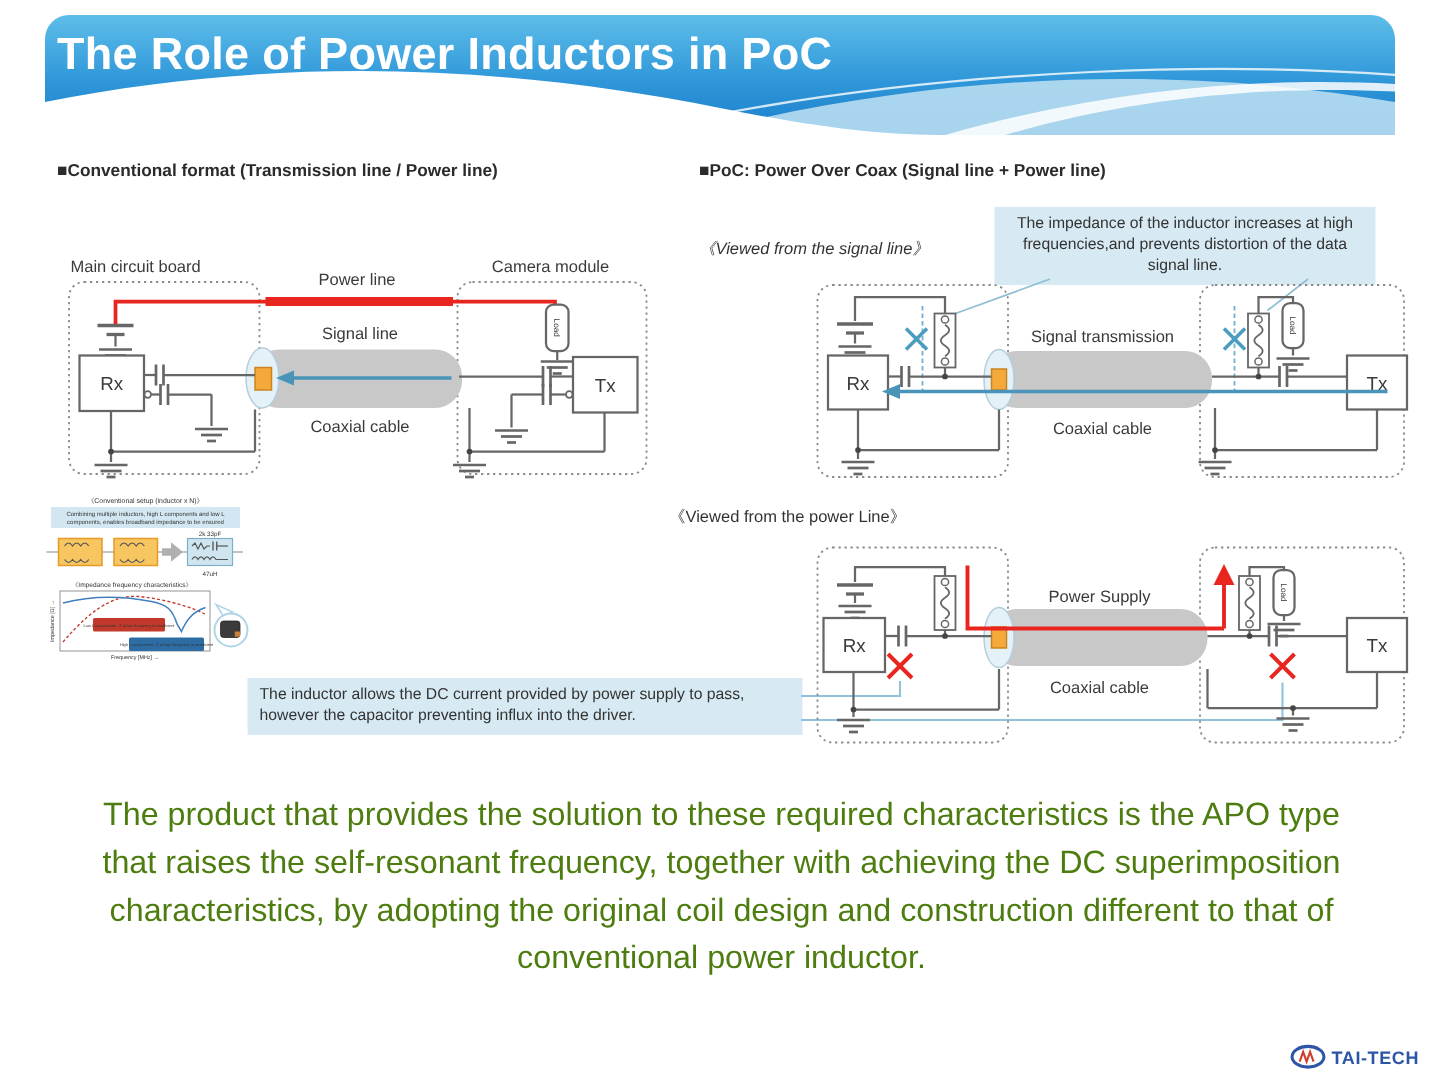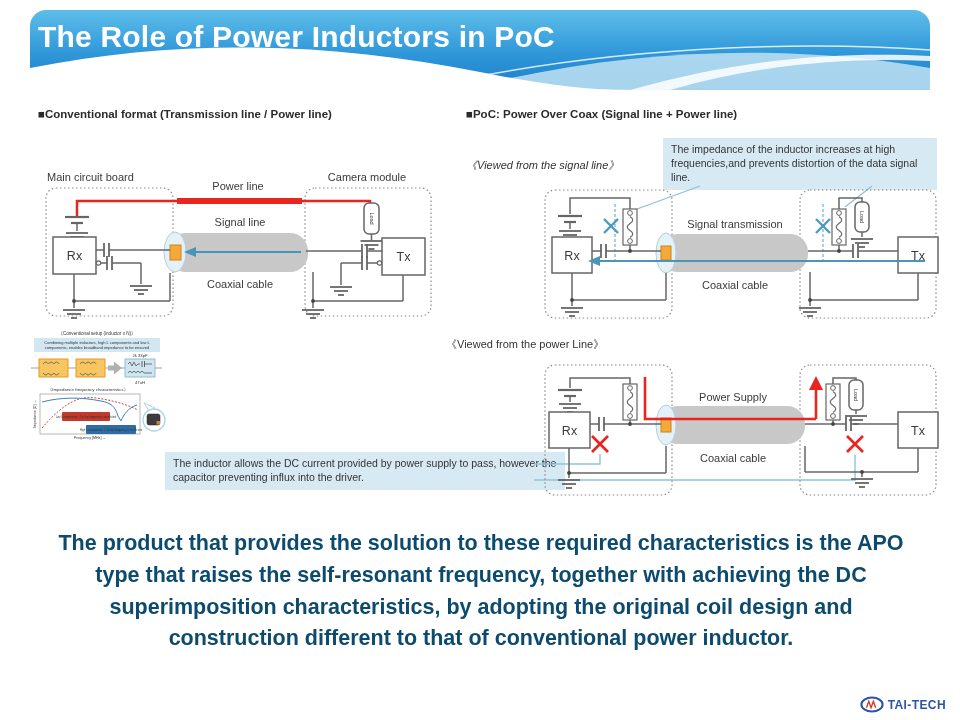--- a/index.html
+++ b/index.html
@@ -19,32 +19,32 @@
   .section-heading{position:absolute;font-size:11.5px;font-weight:600;color:#2b2b2b;white-space:nowrap;}
   .heading-left{left:38px;top:108px;}
   .heading-right{left:466px;top:108px;}
   .caption{position:absolute;font-size:11px;color:#333;white-space:nowrap;}
   .caption-signal{left:466px;top:158px;font-style:italic;}
   .caption-power{left:446px;top:337px;text-align:center;}
 
   
   .callout{position:absolute;background:#d7eaf3;color:#333;font-size:10.5px;
            line-height:1.32;padding:5px 8px;box-sizing:border-box;}
-  .callout-signal{left:663px;top:138px;width:274px;}
-  .callout-power{left:165px;top:452px;width:400px;}
+  .callout-signal{left:663px;top:138px;width:254px;text-align:center;}
+  .callout-power{left:165px;top:452px;width:370px;}
 
   
   .diagram-svg{position:absolute;left:0;top:95px;width:960px;height:420px;}
   .diagram-svg text{font-family:"Liberation Sans",sans-serif;fill:#3a3a3a;}
   .inset-svg{position:absolute;left:26px;top:328px;width:142px;height:114px;}
   .inset-svg text{font-family:"Liberation Sans",sans-serif;fill:#333;}
 
   
   .body-text{position:absolute;left:58px;top:528px;width:846px;margin:0;
-             font-size:21.5px;line-height:1.48;text-align:center;color:#0c4a6e;font-weight:bold;}
+             font-size:21.5px;line-height:1.48;text-align:center;color:#4d7c0f;}
 
   
   .confidential{position:absolute;left:18px;top:696px;color:#ed1c24;
                 font-size:12.5px;font-weight:bold;margin-top:36px;}
   .logo{position:absolute;right:14px;top:696px;display:flex;align-items:center;gap:4px;}
   .logo-text{font-size:12px;font-weight:bold;color:#2d55a5;letter-spacing:.4px;}
 </style>
 </head>
 <body>
 

